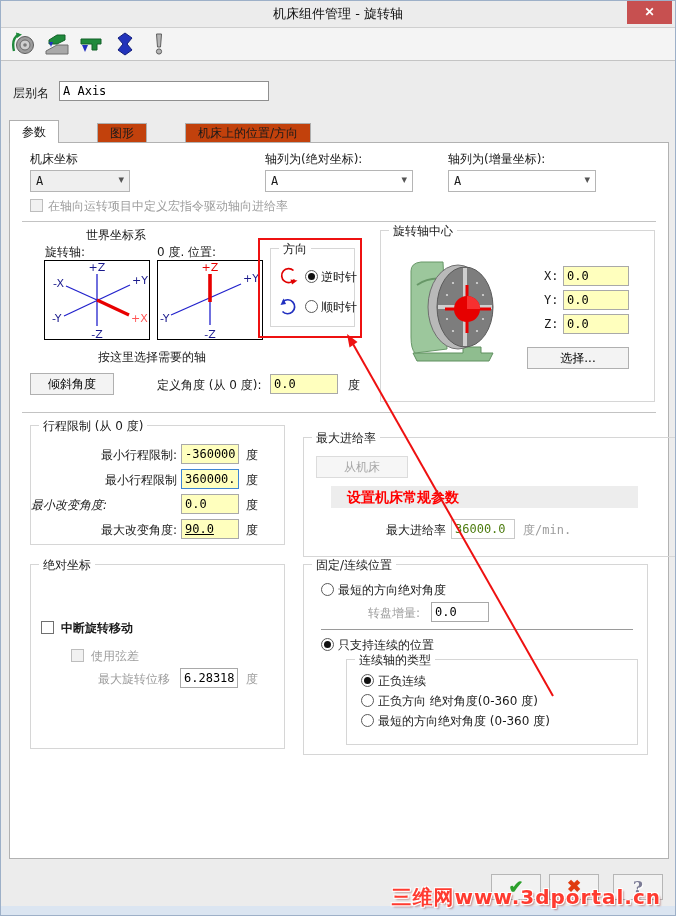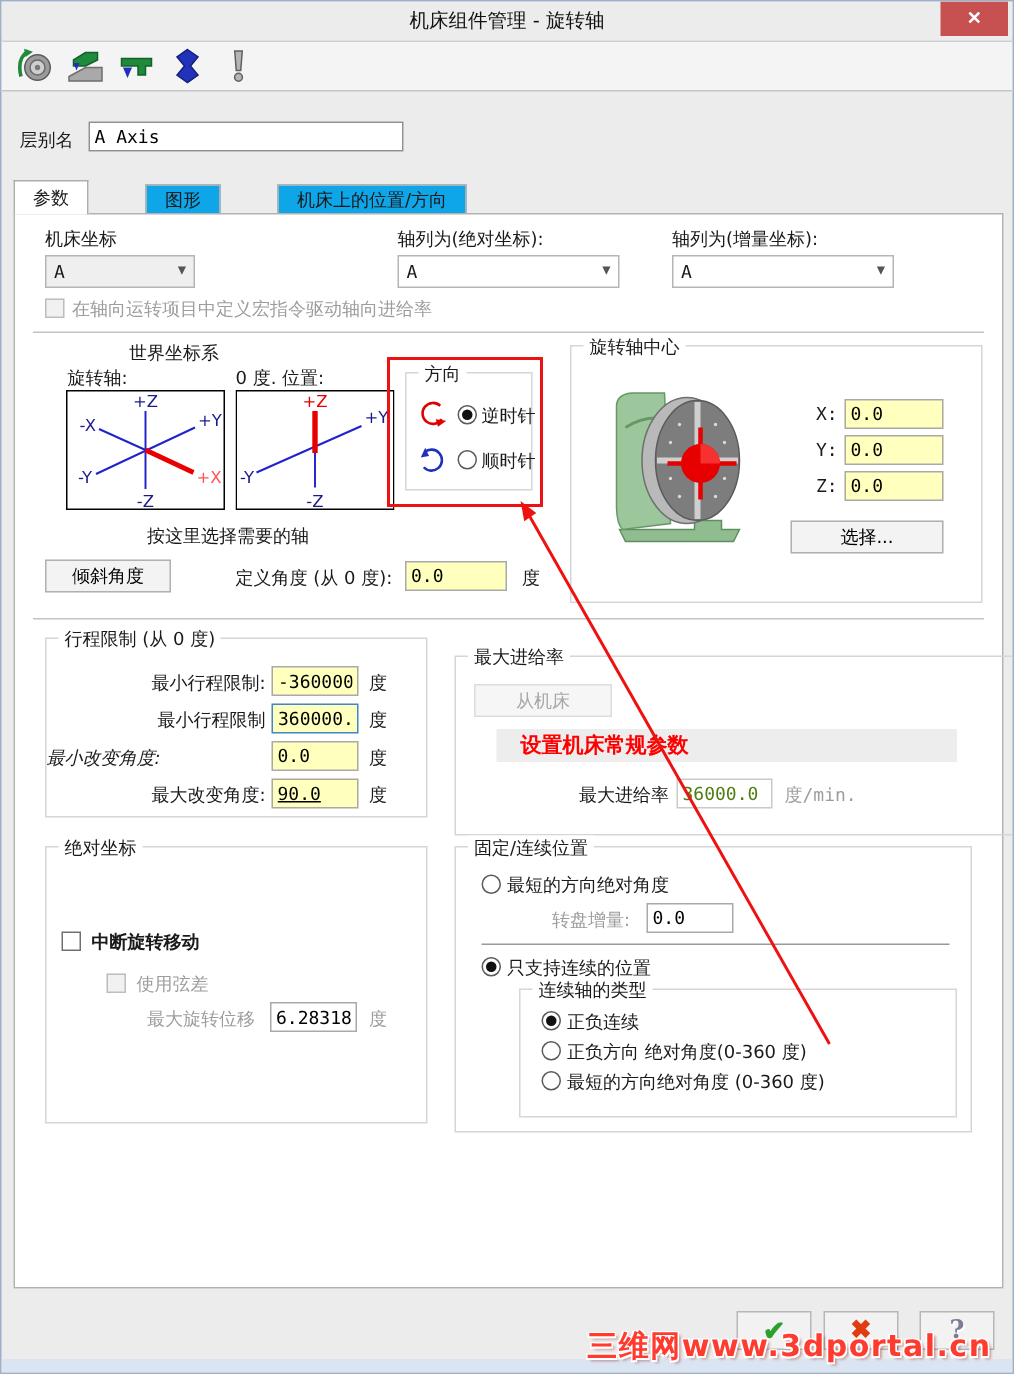--- a/index.html
+++ b/index.html
@@ -15,21 +15,21 @@
   .toolbar{position:absolute;left:0;top:26px;width:100%;height:34px;background:#f4f4f4;
     border-top:1px solid #cfcfcf;border-bottom:1px solid #c4c4c4;display:flex;align-items:center;padding-left:8px;box-sizing:border-box;gap:6px;}
   .tool-btn{width:28px;height:28px;border:none;background:transparent;padding:1px;cursor:pointer;}
   
   .layer-row{position:absolute;left:0;top:80px;width:100%;height:24px;}
   .layer-label{position:absolute;left:12px;top:4px;}
   .layer-input{position:absolute;left:58px;top:0;width:210px;height:20px;border:1px solid #8f8f8f;
     font-family:"DejaVu Sans Mono",monospace;font-size:12px;padding:0 3px;background:#fff;box-sizing:border-box;}
   
   .tabs{position:absolute;left:8px;top:120px;height:22px;display:flex;align-items:flex-end;gap:36px;}
-  .tab{height:19px;line-height:19px;padding:0 12px;background:#0ea5e9;border:1px solid #aeaeae;
+  .tab{height:19px;line-height:19px;padding:0 12px;background:#c2410c;border:1px solid #aeaeae;
     border-bottom:none;margin-right:2px;font-size:12px;cursor:pointer;}
   .tab.active{height:22px;line-height:22px;background:#fff;position:relative;z-index:3;}
   
   .panel{position:absolute;left:8px;top:141px;width:660px;height:717px;background:#fff;
     border:1px solid #b2b2b2;box-sizing:border-box;}
   .sep{position:absolute;left:12px;width:634px;height:0;border-top:1px solid #c3c3c3;}
   .lbl{position:absolute;white-space:nowrap;}
   .gray{color:#9d9d9d;}
   .mono{font-family:"DejaVu Sans Mono",monospace;}
   

